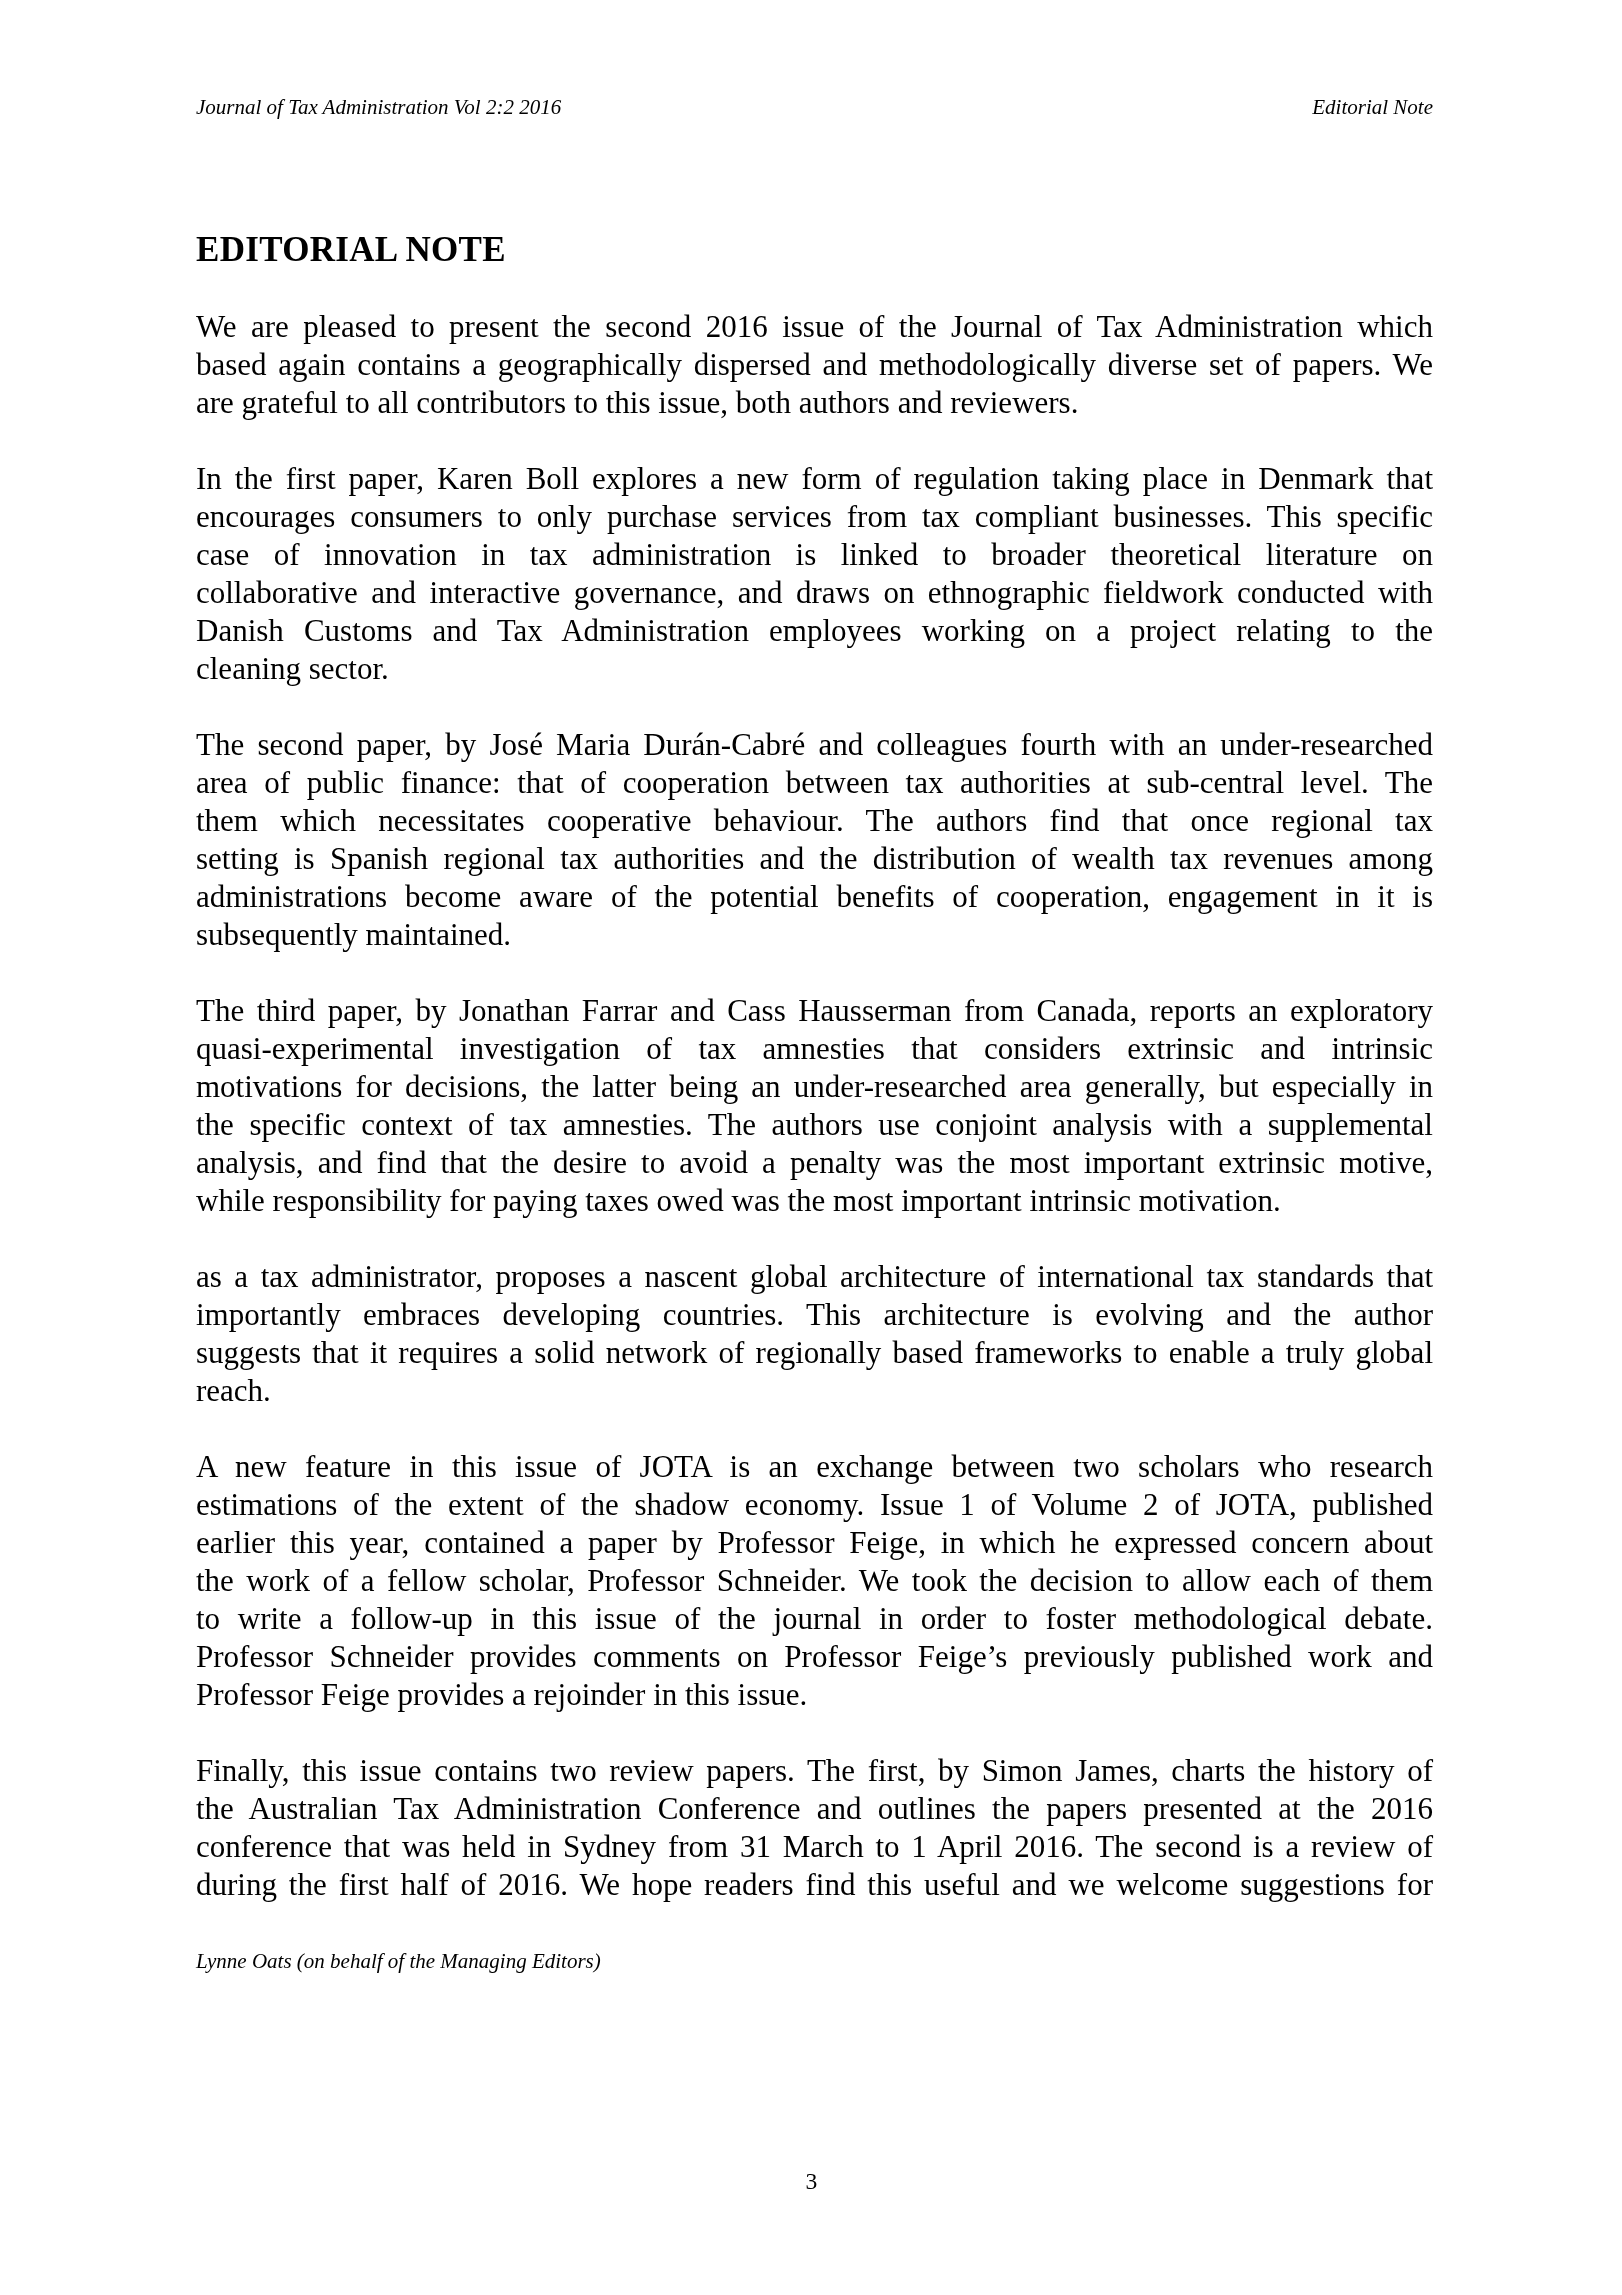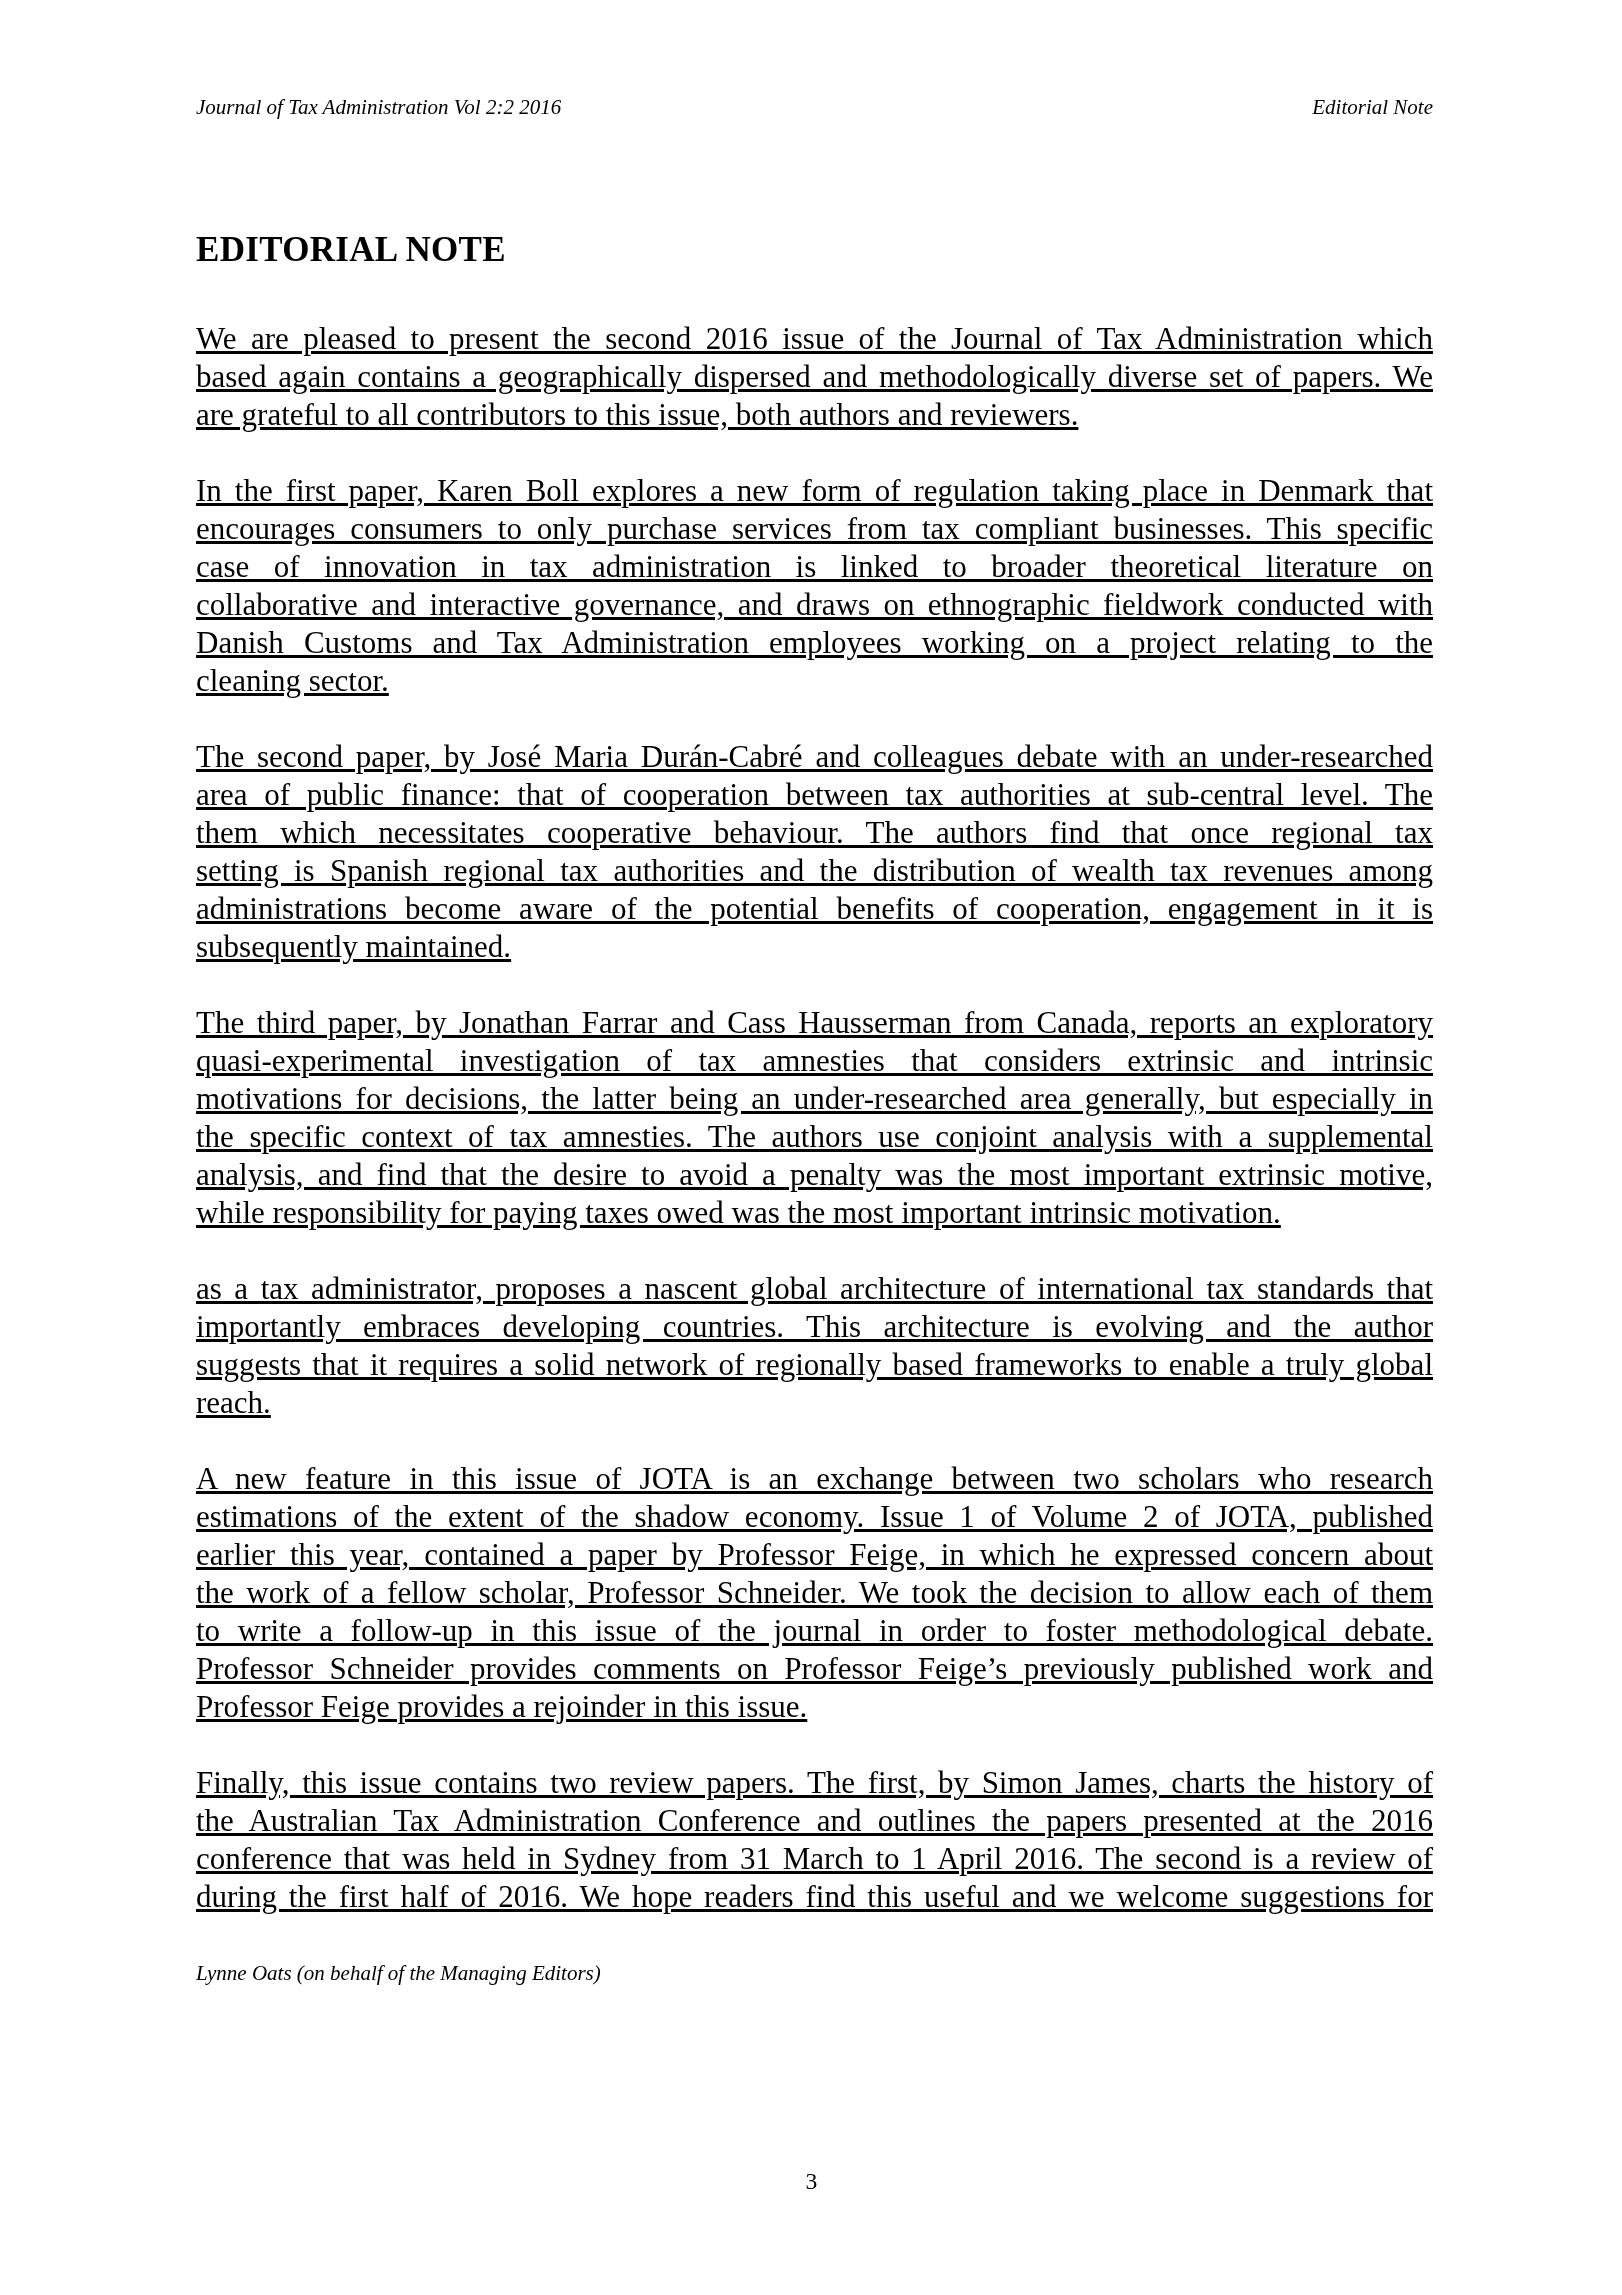--- a/index.html
+++ b/index.html
@@ -3,21 +3,21 @@
 <meta charset="utf-8">
 <style>
   html, body { margin:0; padding:0; background:#ffffff; }
   body { width:1623px; height:2295px; position:relative; overflow:hidden;
          font-family:"Liberation Serif", "DejaVu Serif", serif; color:#000; }
   .hdr { position:absolute; top:96px; font-style:italic; font-size:21px; line-height:23.6px; }
   .hdr-left { left:196px; }
   .hdr-right { right:190px; }
   .title { position:absolute; left:196px; top:229px; font-weight:bold; font-size:35px; line-height:42px; margin:0; letter-spacing:0.3px; }
   .content { position:absolute; left:196px; width:1237px; top:308px; }
-  .para { margin:12px 0 38px 0; font-size:31px; line-height:38px;text-decoration:underline; }
+  .para { margin:0 0 38px 0; font-size:31px; line-height:38px; }
   .line { display:block; text-align:justify; text-align-last:justify; white-space:nowrap; overflow:visible; height:38px; }
   .line.last { text-align-last:left; }
   .sig { font-style:italic; font-size:21px; line-height:38px; margin:0; }
   .pagenum { position:absolute; top:2167px; left:0; width:1623px; text-align:center; font-size:23.6px; line-height:29px; }
 </style>
 </head>
 <body>
 
 <div class="hdr hdr-left">Journal of Tax Administration Vol 2:2 2016</div>
 <div class="hdr hdr-right">Editorial Note</div>
@@ -32,21 +32,21 @@
     </p>
     <p class="para">
       <span class="line">In the first paper, Karen Boll explores a new form of regulation taking place in Denmark that</span>
       <span class="line">encourages consumers to only purchase services from tax compliant businesses. This specific</span>
       <span class="line">case of innovation in tax administration is linked to broader theoretical literature on</span>
       <span class="line">collaborative and interactive governance, and draws on ethnographic fieldwork conducted with</span>
       <span class="line">Danish Customs and Tax Administration employees working on a project relating to the</span>
       <span class="line last">cleaning sector.</span>
     </p>
     <p class="para">
-      <span class="line">The second paper, by José Maria Durán-Cabré and colleagues debate with an under-researched</span>
+      <span class="line">The second paper, by José Maria Durán-Cabré and colleagues fourth with an under-researched</span>
       <span class="line">area of public finance: that of cooperation between tax authorities at sub-central level. The</span>
       <span class="line">them which necessitates cooperative behaviour. The authors find that once regional tax</span>
       <span class="line">setting is Spanish regional tax authorities and the distribution of wealth tax revenues among</span>
       <span class="line">administrations become aware of the potential benefits of cooperation, engagement in it is</span>
       <span class="line last">subsequently maintained.</span>
     </p>
     <p class="para">
       <span class="line">The third paper, by Jonathan Farrar and Cass Hausserman from Canada, reports an exploratory</span>
       <span class="line">quasi-experimental investigation of tax amnesties that considers extrinsic and intrinsic</span>
       <span class="line">motivations for decisions, the latter being an under-researched area generally, but especially in</span>

